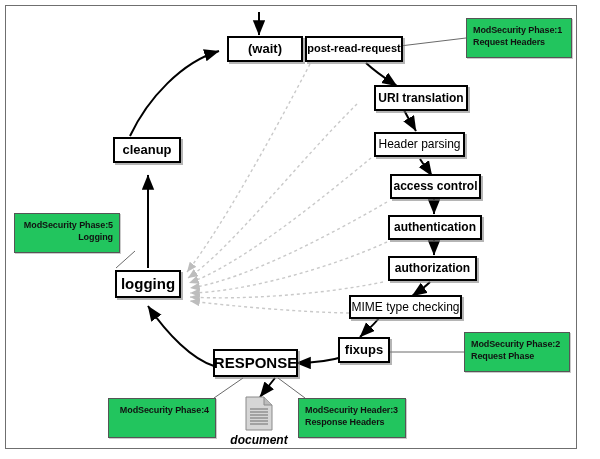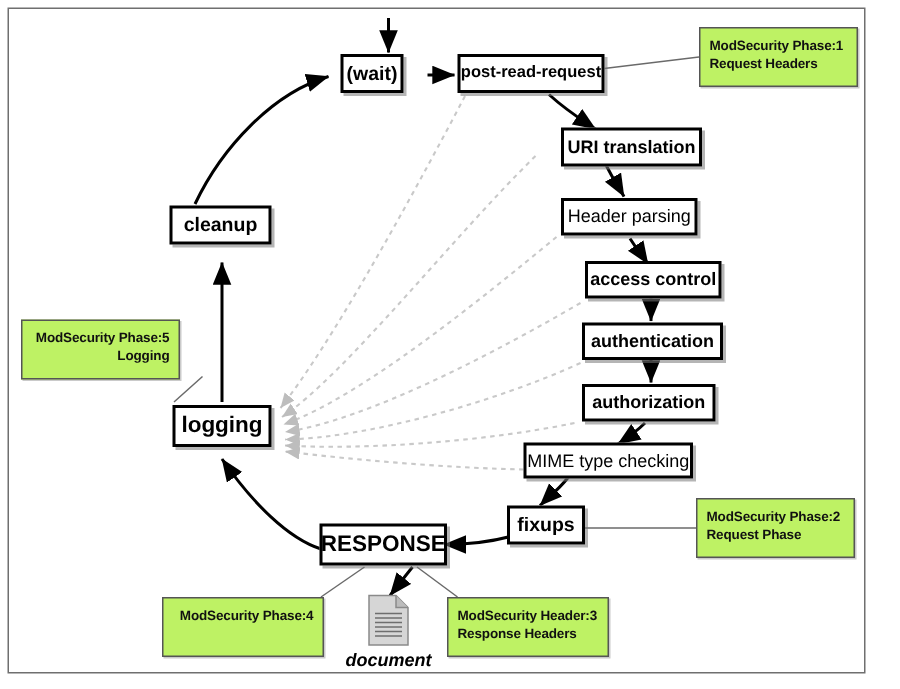--- a/index.html
+++ b/index.html
@@ -15,21 +15,21 @@
   #svg-layer{position:absolute;left:0;top:0;width:600px;height:459px;}
   .node{
     position:absolute;background:#ffffff;border:2px solid #000;
     box-sizing:border-box;display:flex;align-items:center;justify-content:center;
     text-align:center;color:#000;line-height:1.05;
     box-shadow:2px 2px 0 rgba(120,120,120,.55);
     white-space:nowrap;
   }
   .node.bold{font-weight:bold;}
   .note{
-    position:absolute;background:#bef264;border:1px solid #555;
+    position:absolute;background:#22c55e;border:1px solid #555;
     box-sizing:border-box;padding:5px 6px;font-size:9px;font-weight:bold;
     color:#111;line-height:1.35;letter-spacing:-0.1px;
     box-shadow:1px 1px 0 rgba(150,150,150,.5);
   }
   .note.right{text-align:right;}
   .note.left{text-align:left;}
   .doc-wrap{position:absolute;display:flex;flex-direction:column;align-items:center;}
   .doc-caption{font-style:italic;font-weight:bold;font-size:12px;color:#000;margin-top:1px;}
 </style>
 </head>
@@ -76,21 +76,21 @@
 
   <g stroke="#6a6a6a" stroke-width="1" fill="none">
     <line x1="466" y1="38" x2="400" y2="46"></line>
     <line x1="464" y1="352" x2="390" y2="352"></line>
     <line x1="116" y1="268" x2="135" y2="251"></line>
     <line x1="243" y1="378" x2="214" y2="398"></line>
     <line x1="278" y1="378" x2="305" y2="398"></line>
   </g>
 </svg>
 
-<div class="node bold" style="left:227px;top:36px;width:42px;height:26px;font-size:13px;">
+<div class="node bold" style="left:227px;top:36px;width:76px;height:26px;font-size:13px;">
   <span>(wait)</span>
 </div>
 
 <div class="node bold" style="left:305px;top:36px;width:98px;height:26px;font-size:11px;">
   <span>post-read-request</span>
 </div>
 
 <div class="node bold" style="left:356px;top:85px;width:94px;height:26px;font-size:12px;margin-left:18px;">
   <span>URI translation</span>
 </div>

